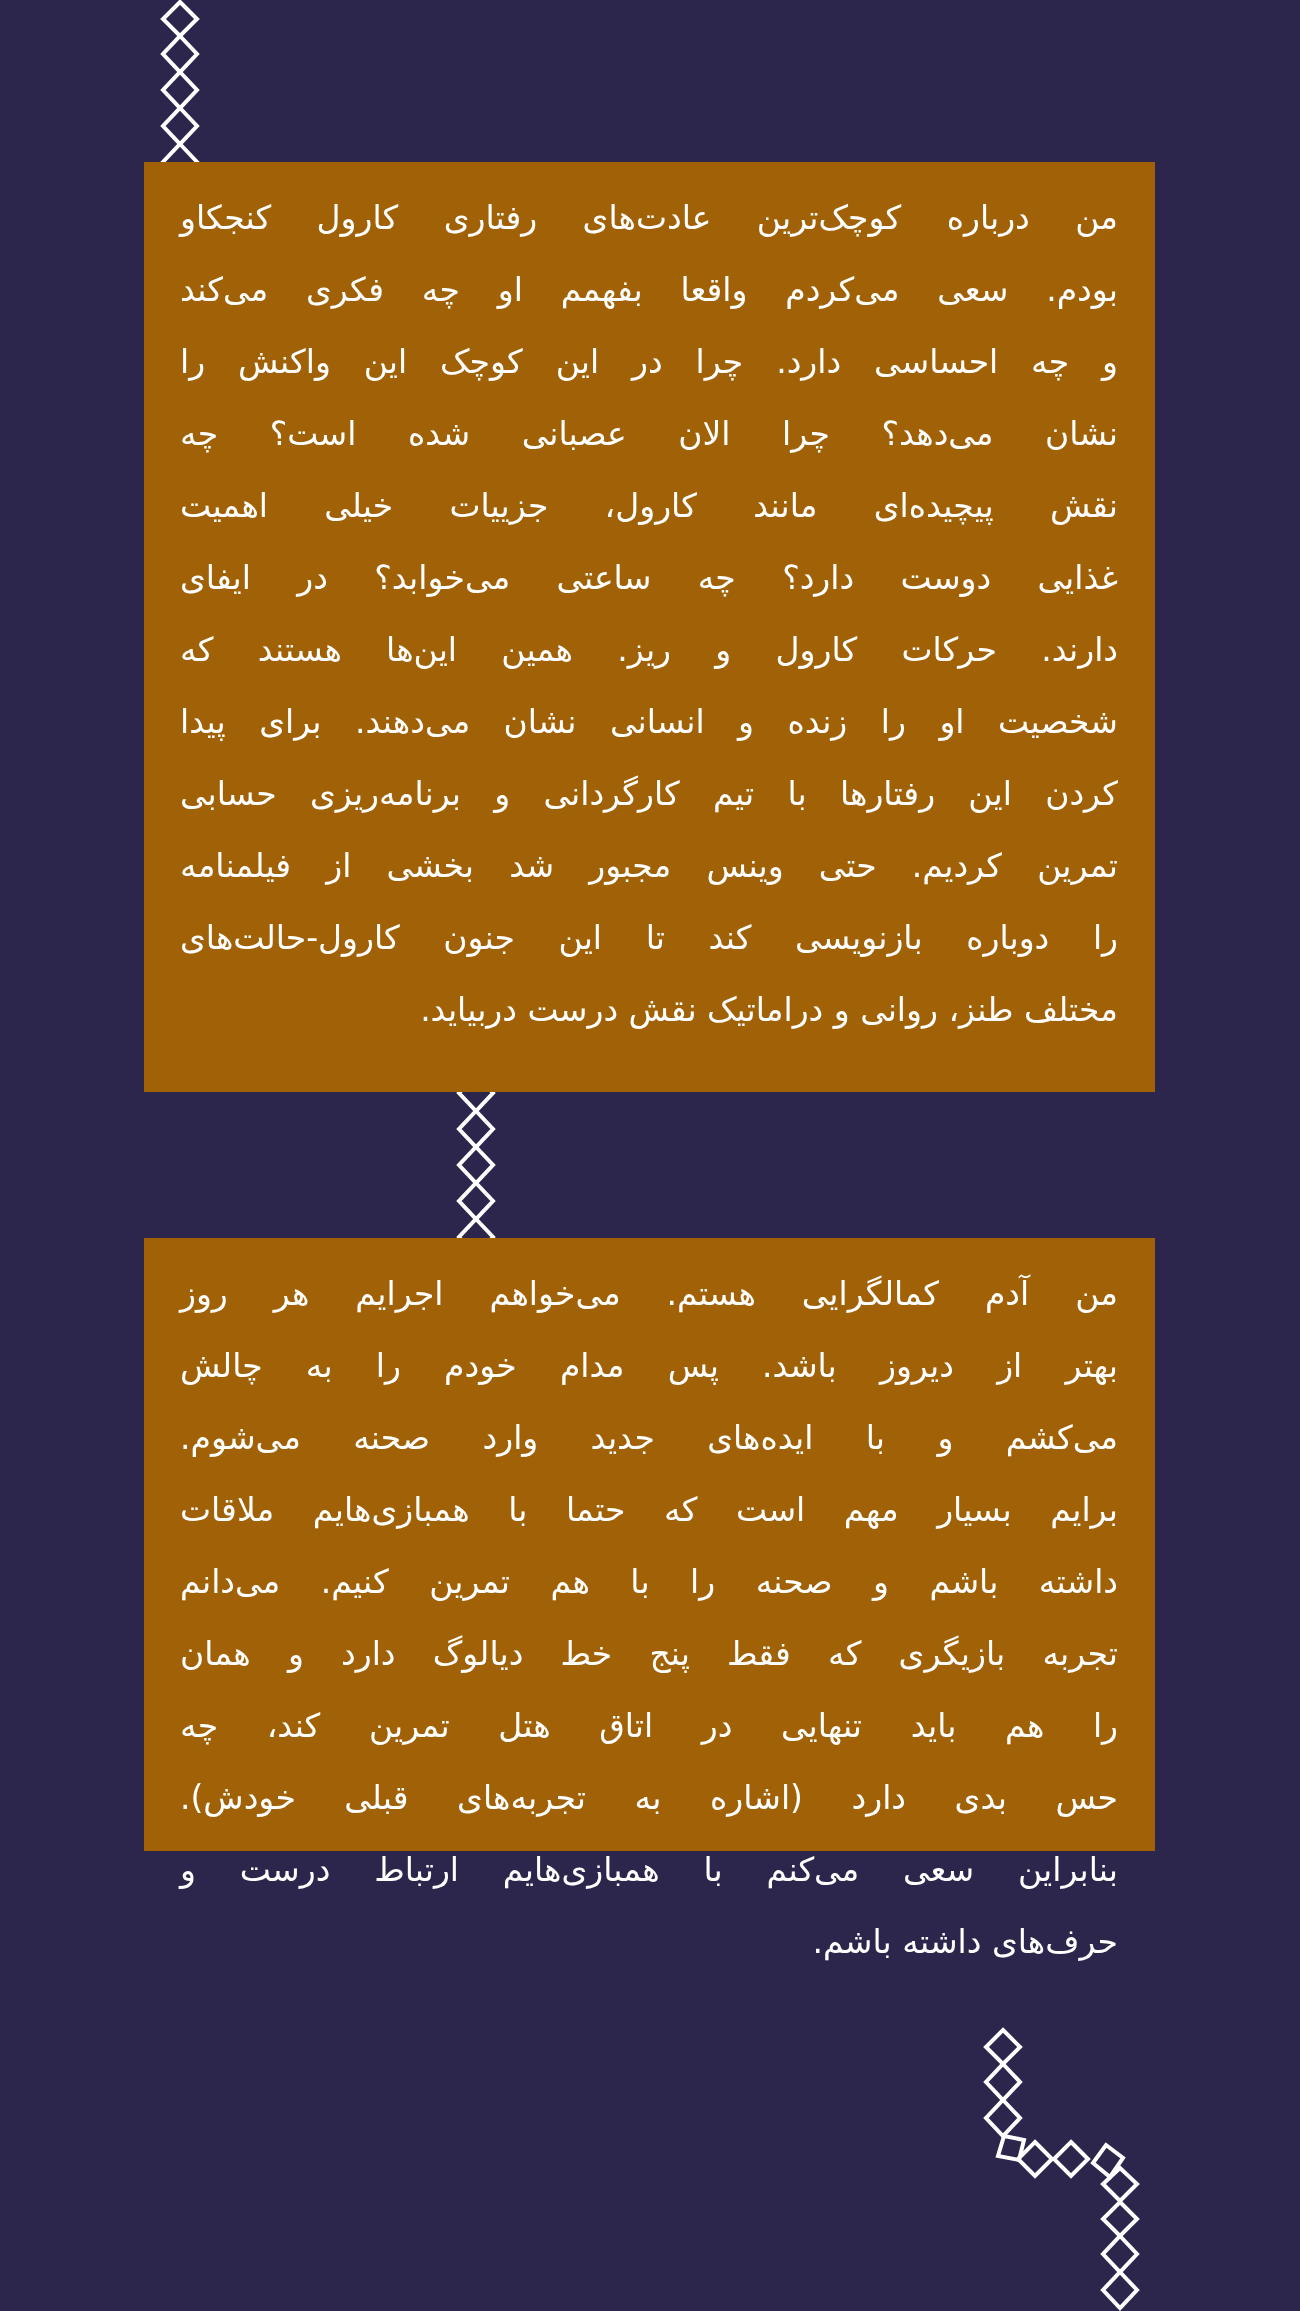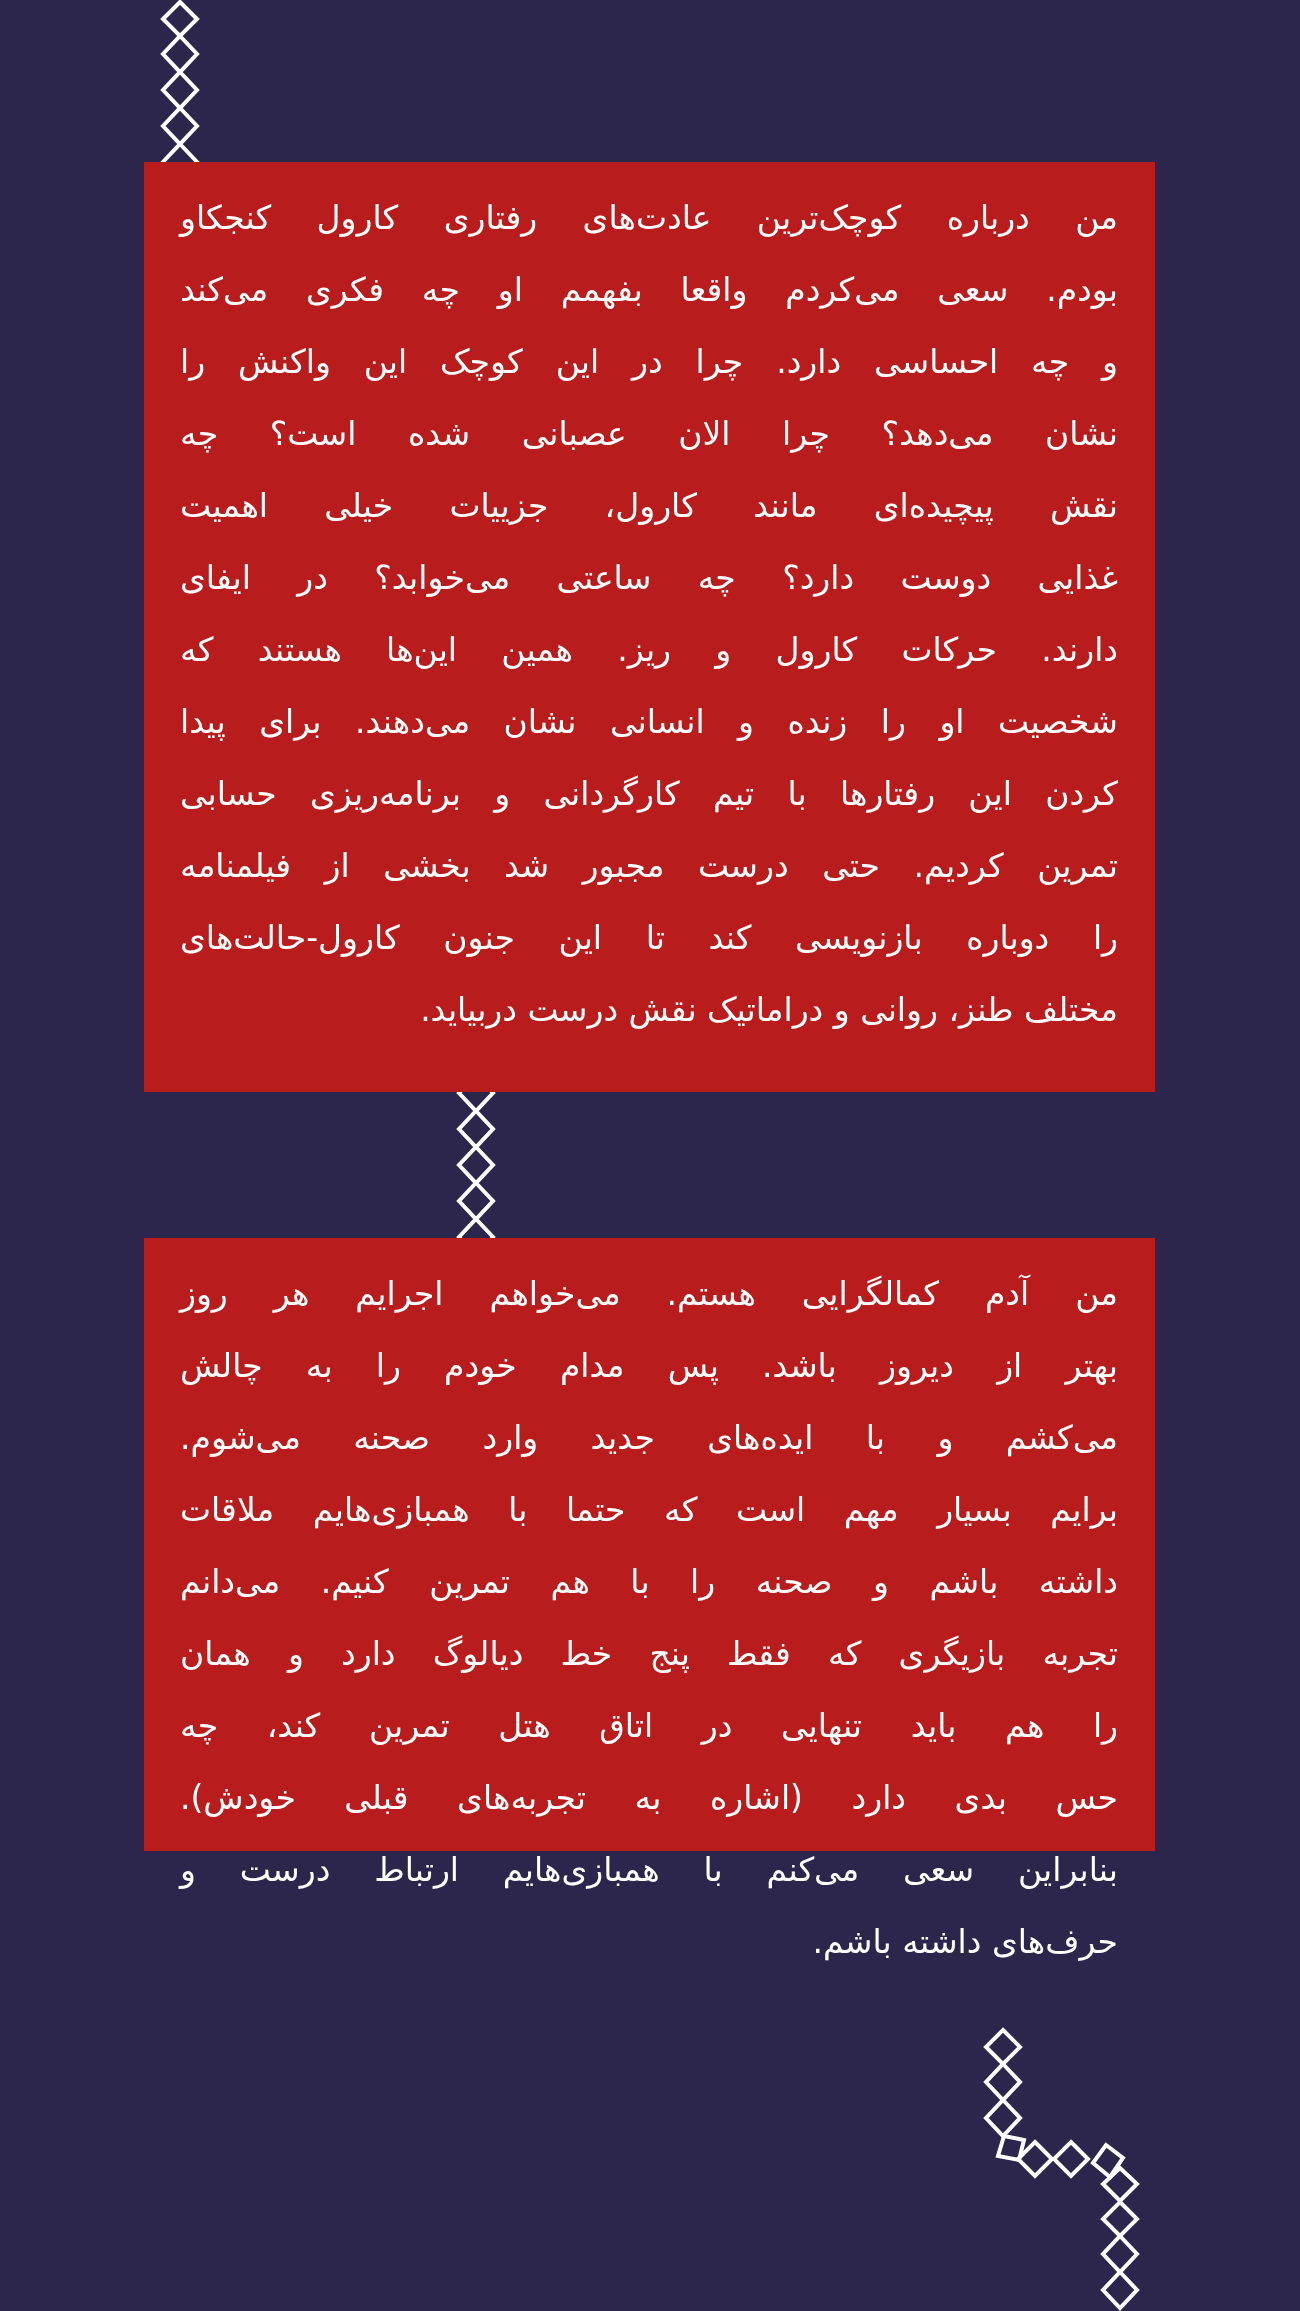--- a/index.html
+++ b/index.html
@@ -19,21 +19,21 @@
     left: 0;
     top: 0;
     width: 1300px;
     height: 2311px;
     pointer-events: none;
   }
   .card {
     position: absolute;
     left: 144px;
     width: 1011px;
-    background: #b91c1c;
+    background: #a16207;
     box-sizing: border-box;
     padding: 20px 37px 0 36px;
   }
   .card-1 { top: 162px; height: 930px; }
   .card-2 { top: 1238px; height: 613px; }
   .card-text {
     direction: rtl;
     text-align: justify;
     text-align-last: right;
     color: #FFFFFF;
@@ -94,21 +94,21 @@
   <p class="card-text">
     <span class="line">من درباره کوچک‌ترین عادت‌های رفتاری کارول کنجکاو</span>
     <span class="line">بودم. سعی می‌کردم واقعا بفهمم او چه فکری می‌کند</span>
     <span class="line">و چه احساسی دارد. چرا در این کوچک این واکنش را</span>
     <span class="line">نشان می‌دهد؟ چرا الان عصبانی شده است؟ چه</span>
     <span class="line">نقش پیچیده‌ای مانند کارول، جزییات خیلی اهمیت</span>
     <span class="line">غذایی دوست دارد؟ چه ساعتی می‌خوابد؟ در ایفای</span>
     <span class="line">دارند. حرکات کارول و ریز. همین این‌ها هستند که</span>
     <span class="line">شخصیت او را زنده و انسانی نشان می‌دهند. برای پیدا</span>
     <span class="line">کردن این رفتارها با تیم کارگردانی و برنامه‌ریزی حسابی</span>
-    <span class="line">تمرین کردیم. حتی درست مجبور شد بخشی از فیلمنامه</span>
+    <span class="line">تمرین کردیم. حتی وینس مجبور شد بخشی از فیلمنامه</span>
     <span class="line">را دوباره بازنویسی کند تا این جنون کارول-حالت‌های</span>
     <span class="line last">مختلف طنز، روانی و دراماتیک نقش درست دربیاید.</span>
   </p>
 </section>
 
 <section class="card card-2">
   <p class="card-text">
     <span class="line">من آدم کمالگرایی هستم. می‌خواهم اجرایم هر روز</span>
     <span class="line">بهتر از دیروز باشد. پس مدام خودم را به چالش</span>
     <span class="line">می‌کشم و با ایده‌های جدید وارد صحنه می‌شوم.</span>

